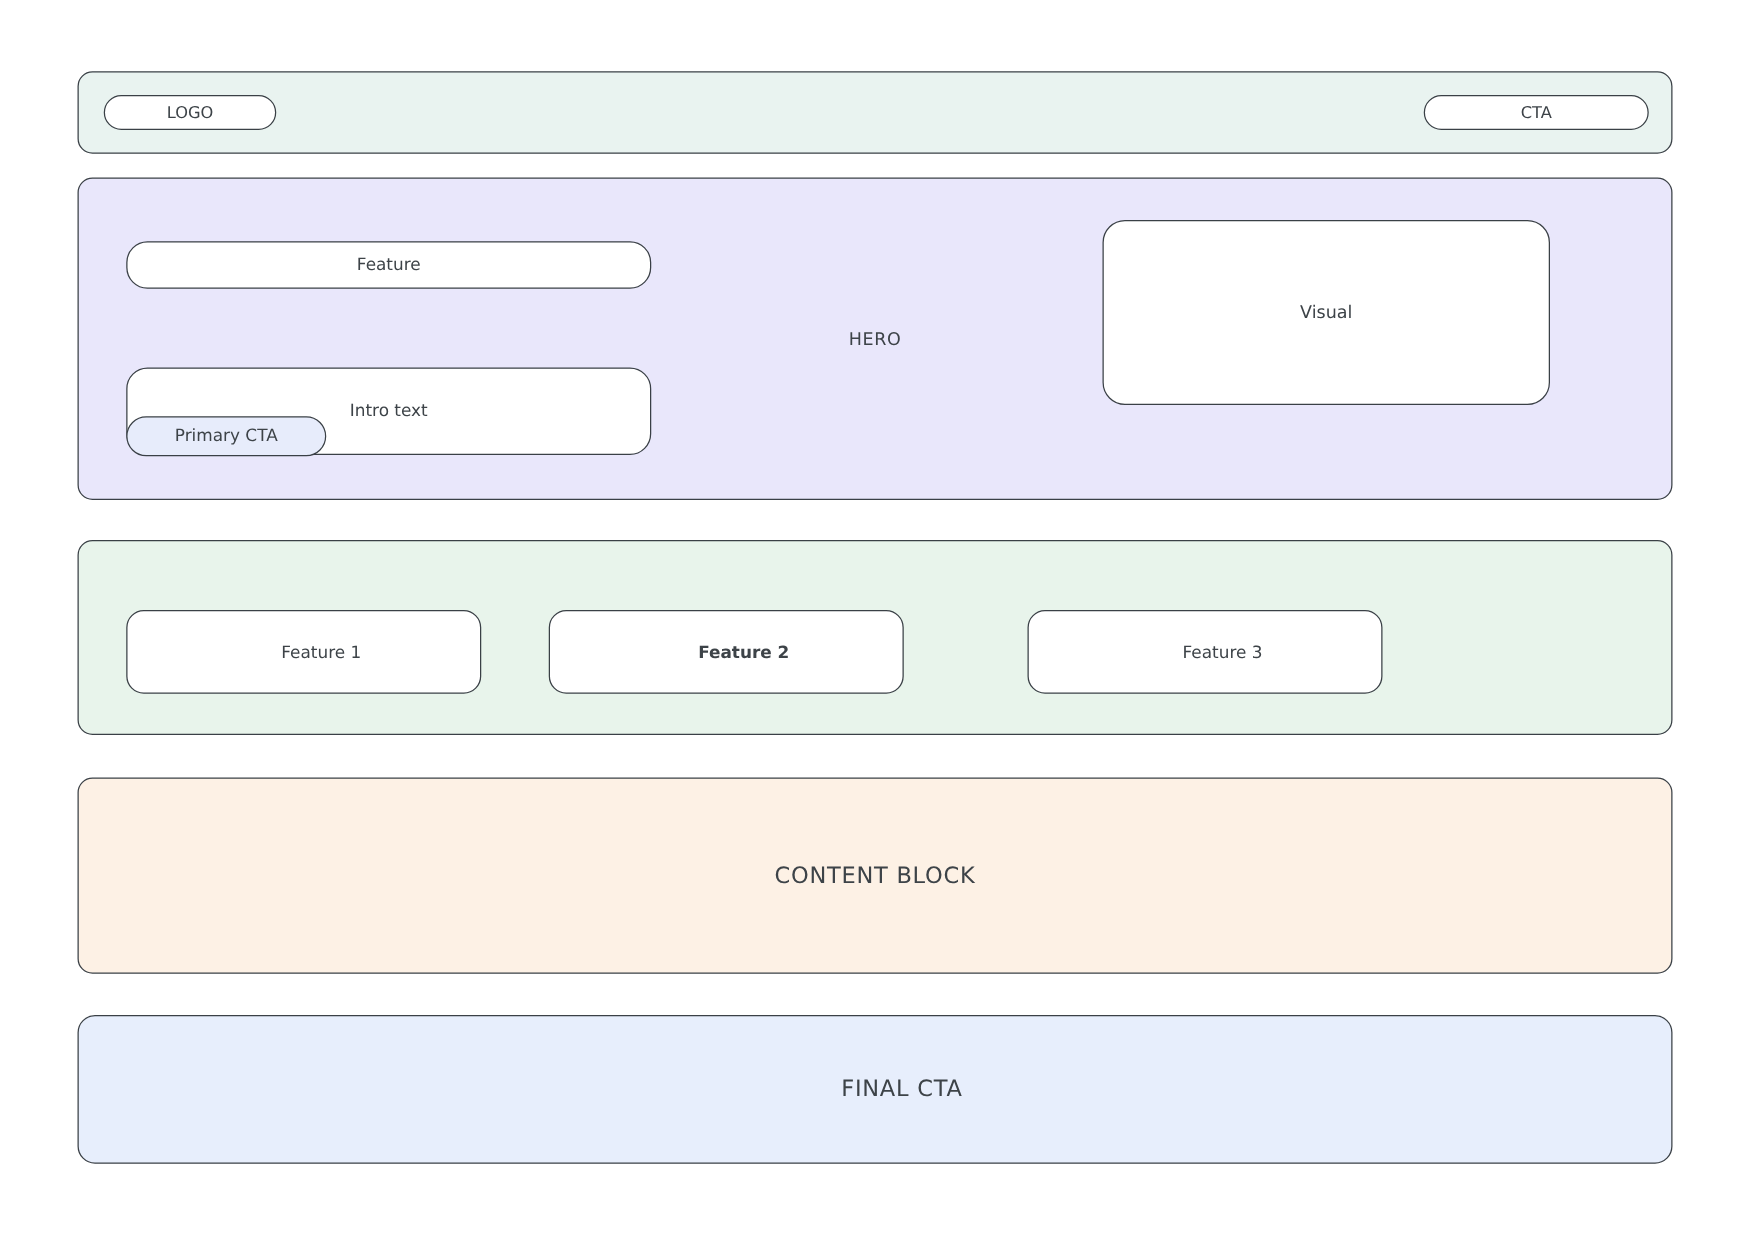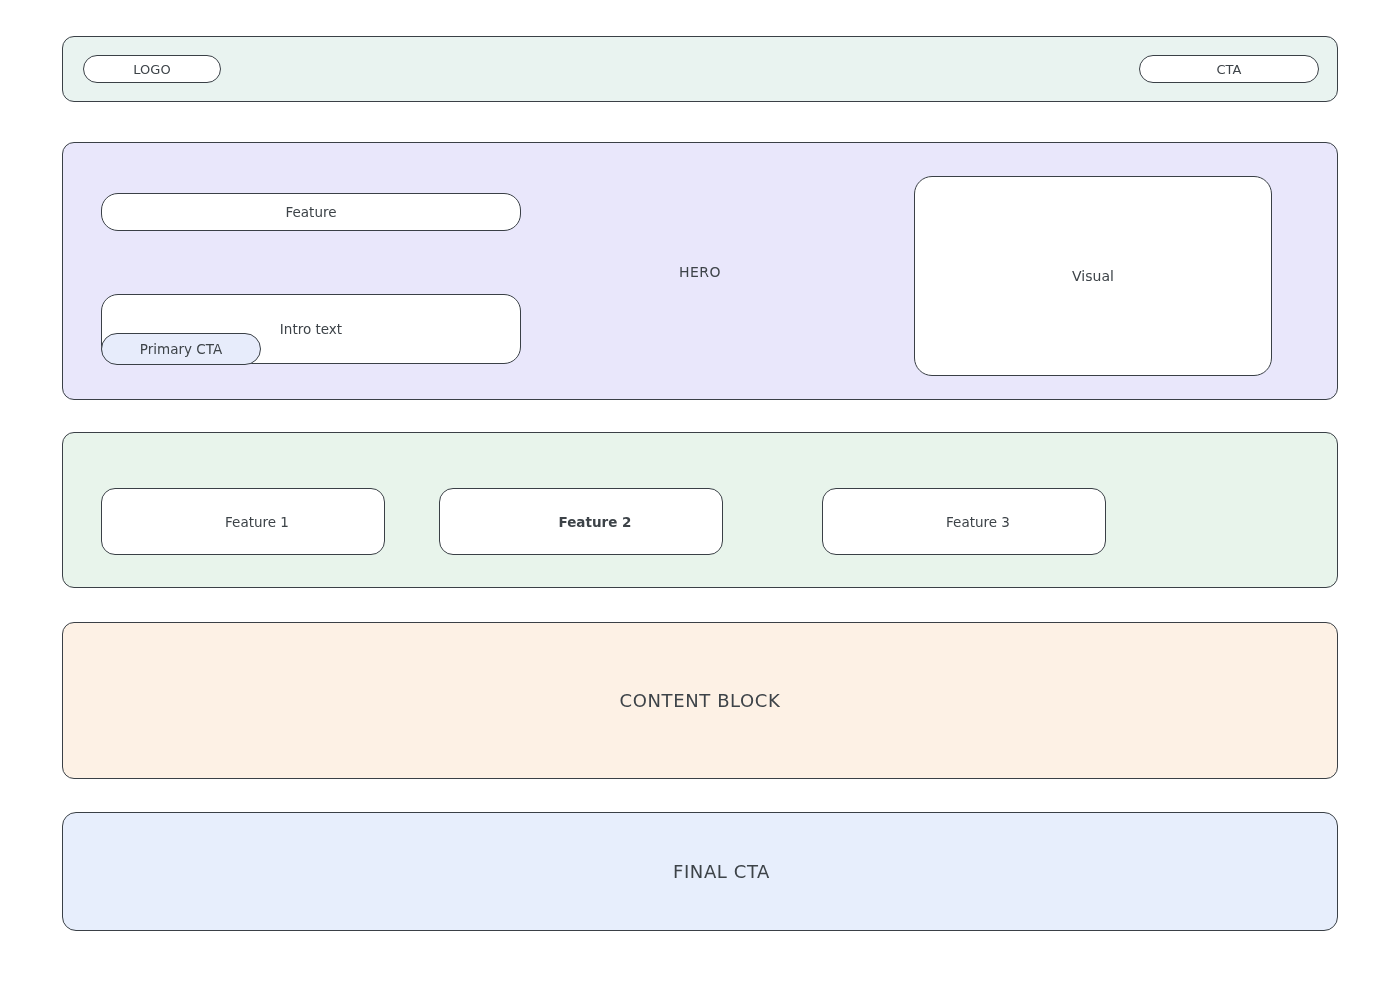--- a/index.html
+++ b/index.html
@@ -26,21 +26,21 @@
     background:#ffffff;
     overflow:hidden;
   }
   .section{
     position:absolute;
     left:62px;
     width:1276px;
     border:1.5px solid var(--border);
     border-radius:12px;
   }
-  .topbar{top:36px;height:66px;background:var(--topbar-bg);}
+  .topbar{top:57px;height:66px;background:var(--topbar-bg);}
   .hero{top:142px;height:258px;background:var(--hero-bg);}
   .features{top:432px;height:156px;background:var(--features-bg);}
   .content-block{
     top:622px;height:157px;background:var(--content-bg);
     display:flex;align-items:center;justify-content:center;
   }
   .final-cta{
     top:812px;height:119px;background:var(--final-bg);border-radius:14px;
     display:flex;align-items:center;justify-content:center;padding-left:43px;
   }
@@ -72,21 +72,21 @@
     border-radius:16px;
     display:flex;align-items:center;justify-content:center;
     font-size:13.5px;
     cursor:pointer;
   }
   .hero-label{
     position:absolute;left:50%;top:129px;
     transform:translate(-50%,-50%);
     font-size:14px;letter-spacing:0.5px;
   }
-  .visual-box{left:819px;top:33px;width:358px;height:200px;border-radius:18px;font-size:14px;margin-left:32px;}
+  .visual-box{left:819px;top:33px;width:358px;height:148px;border-radius:18px;font-size:14px;}
   .feature-box{top:55px;width:284px;height:67px;border-radius:14px;padding-left:28px;}
   .feature-1{left:38px;}
   .feature-2{left:376px;font-weight:bold;}
   .feature-3{left:759px;}
   .big-label{font-size:18px;letter-spacing:0.6px;}
 </style>
 </head>
 <body>
 
 <div class="page">

